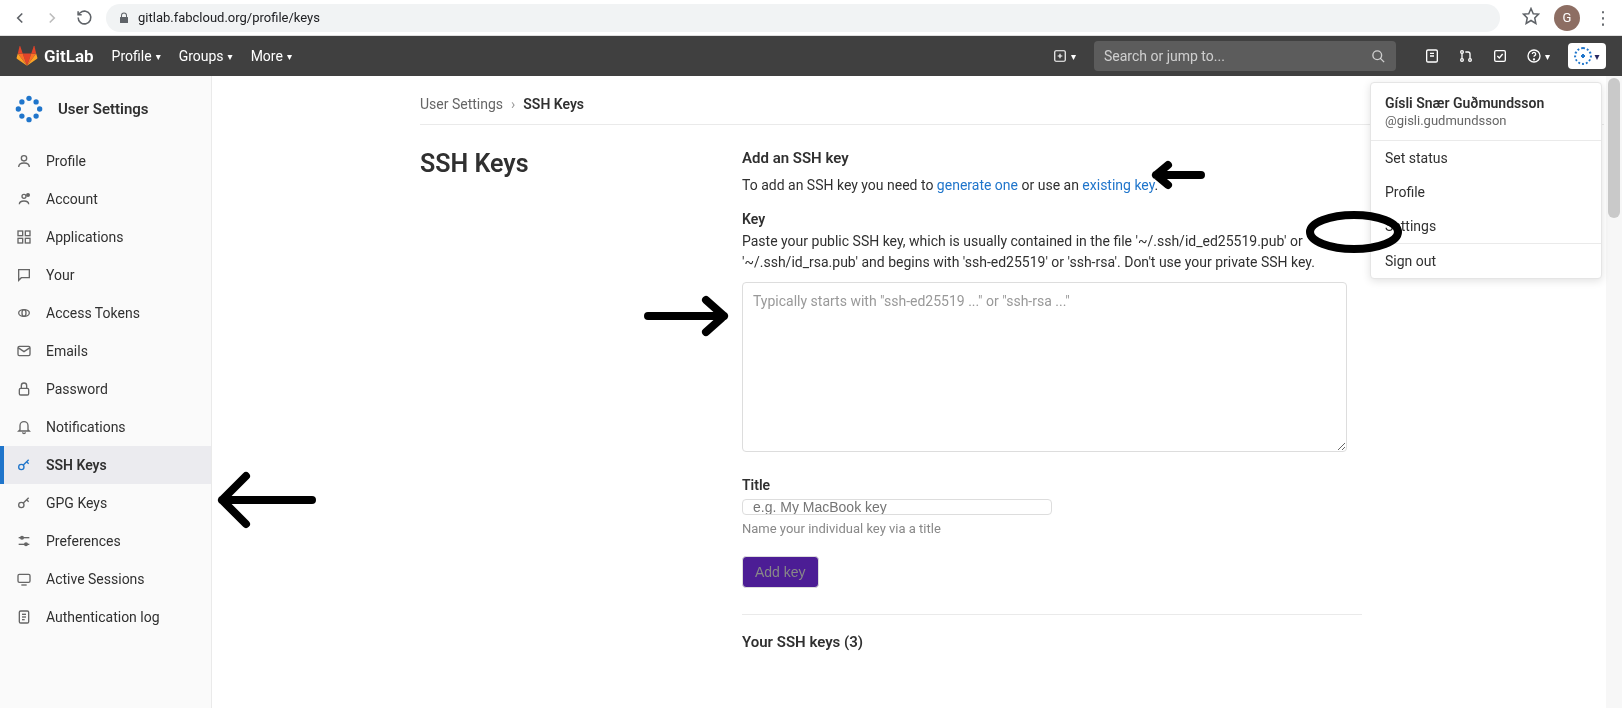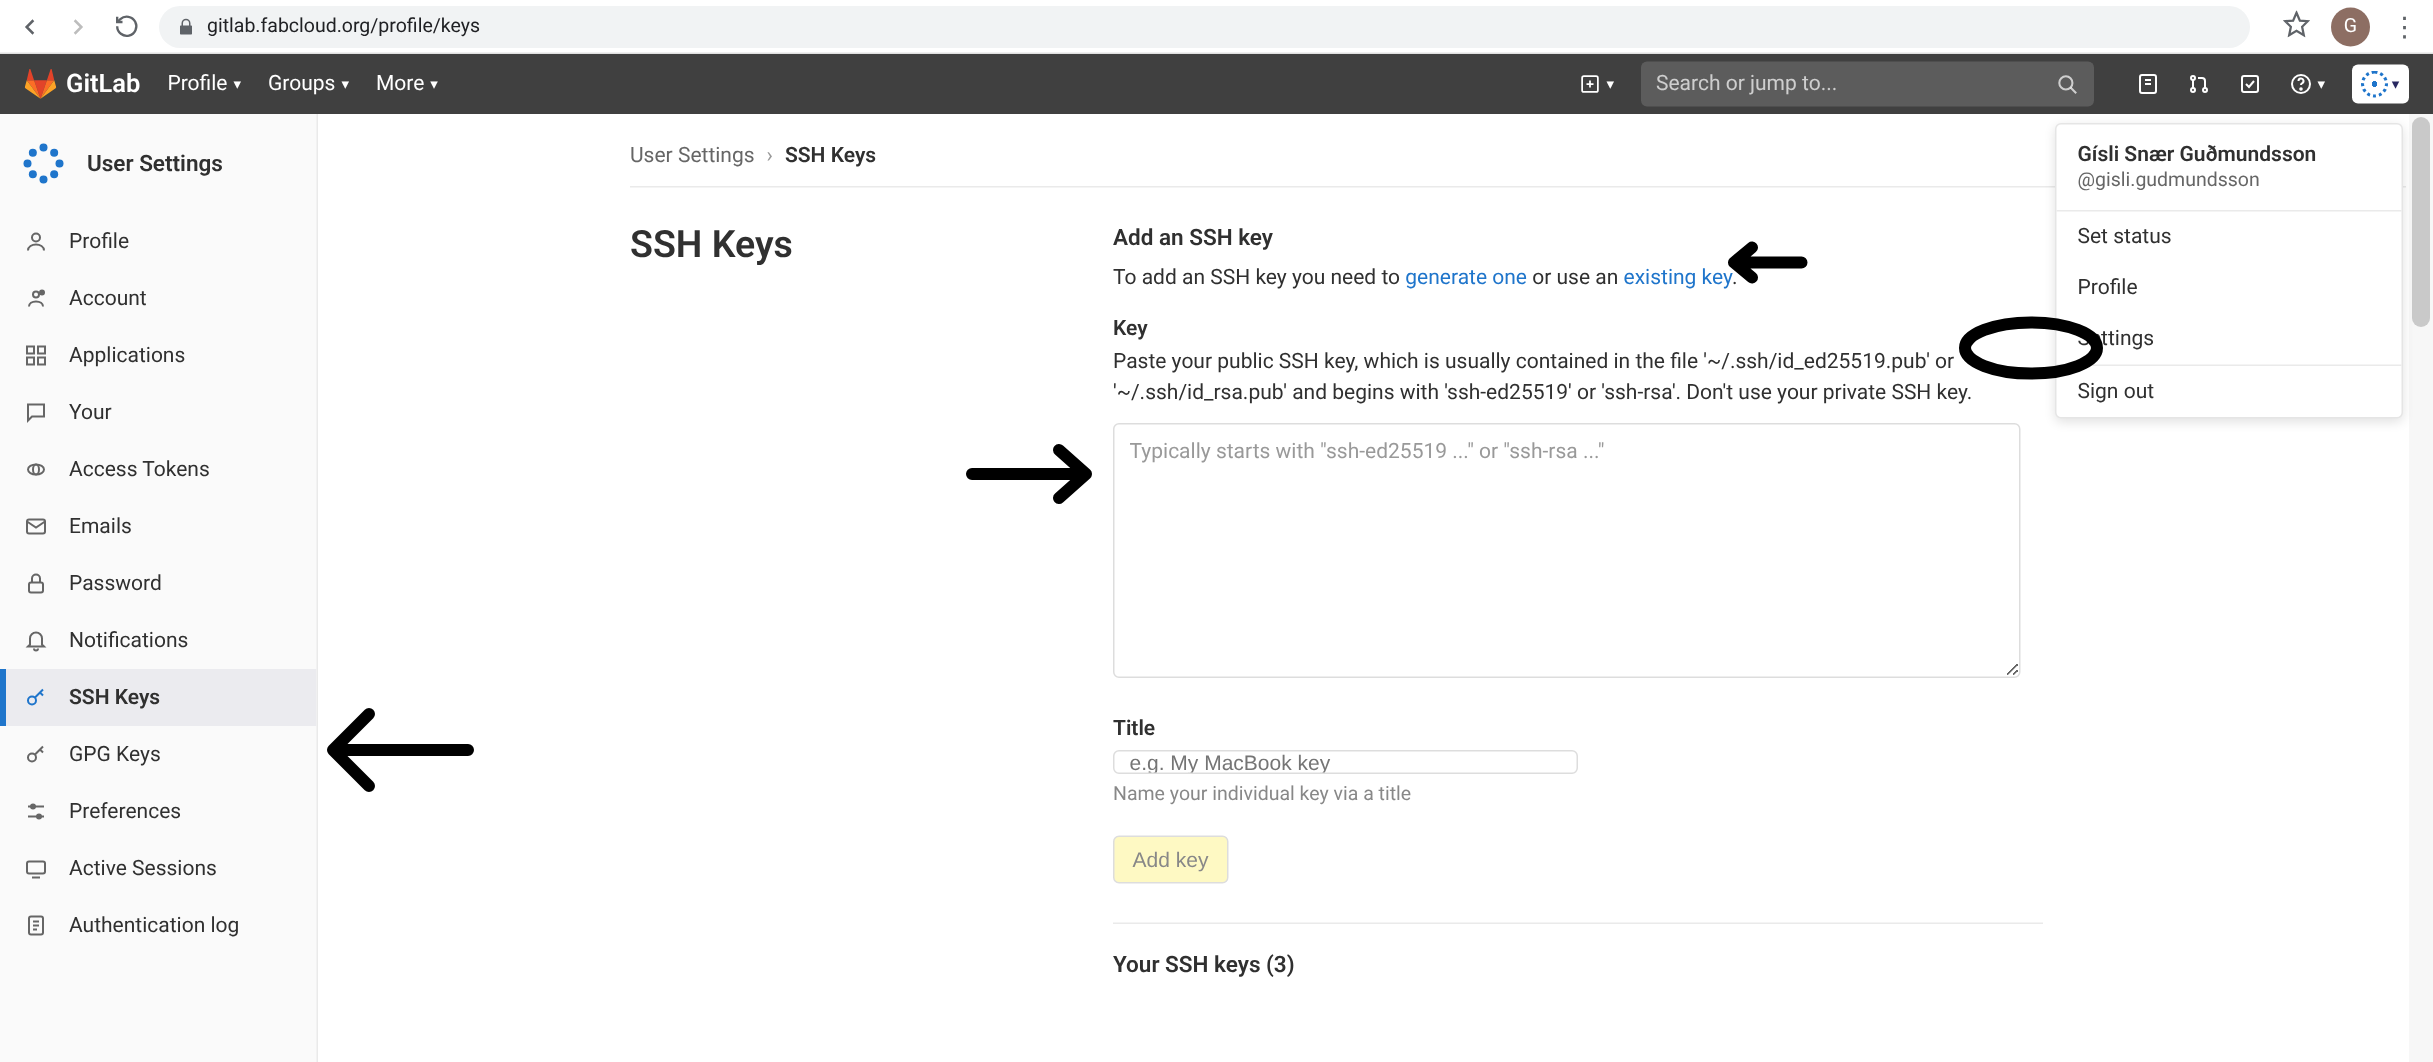--- a/index.html
+++ b/index.html
@@ -53,21 +53,21 @@
 .left-col p { color: #666; line-height: 1.45; font-size: 14px; }
 .right-col { flex: 1; max-width: 620px; }
 .right-col h3 { font-size: 15px; font-weight: 600; margin-bottom: 8px; }
 .right-col p { font-size: 14px; color: #303030; line-height: 1.45; margin-bottom: 16px; }
 .right-col a { color: #1f75cb; text-decoration: none; }
 .right-col label { font-weight: 600; font-size: 14px; display: block; margin-bottom: 6px; }
 textarea.key-input { width: 605px; height: 170px; border: 1px solid #ddd; border-radius: 4px; padding: 10px; font-family: inherit; font-size: 14px; resize: both; }
 textarea.key-input::placeholder { color: #999; }
 input.title-input { width: 310px; height: 16px; border: 1px solid #ddd; border-radius: 4px; padding: 0 10px; font-size: 14px; margin-bottom: 6px; }
 .hint { font-size: 13px; color: #888; margin-bottom: 20px; }
-.add-btn { padding: 7px 12px; border: 1px solid #ddd; background: #fef9c3; border-radius: 4px; color: #888; font-size: 14px; cursor: pointer; }
+.add-btn { padding: 7px 12px; border: 1px solid #ddd; background: #4c1d95; border-radius: 4px; color: #888; font-size: 14px; cursor: pointer; }
 .divider { border-top: 1px solid #eaeaea; margin: 26px 0 18px 0; }
 .your-keys { font-size: 15px; font-weight: 600; }
 
 
 .user-menu { position: absolute; top: 82px; right: 20px; width: 232px; background: #fff; border: 1px solid #e5e5e5; border-radius: 4px; box-shadow: 0 2px 8px rgba(0,0,0,0.12); z-index: 50; }
 .user-menu .um-header { padding: 12px 14px; }
 .user-menu .um-name { font-weight: 600; font-size: 14px; margin-bottom: 2px; }
 .user-menu .um-handle { font-size: 13px; color: #666; }
 .user-menu .um-sep { border-top: 1px solid #eaeaea; }
 .user-menu .um-item { padding: 9px 14px; font-size: 14px; cursor: pointer; }

